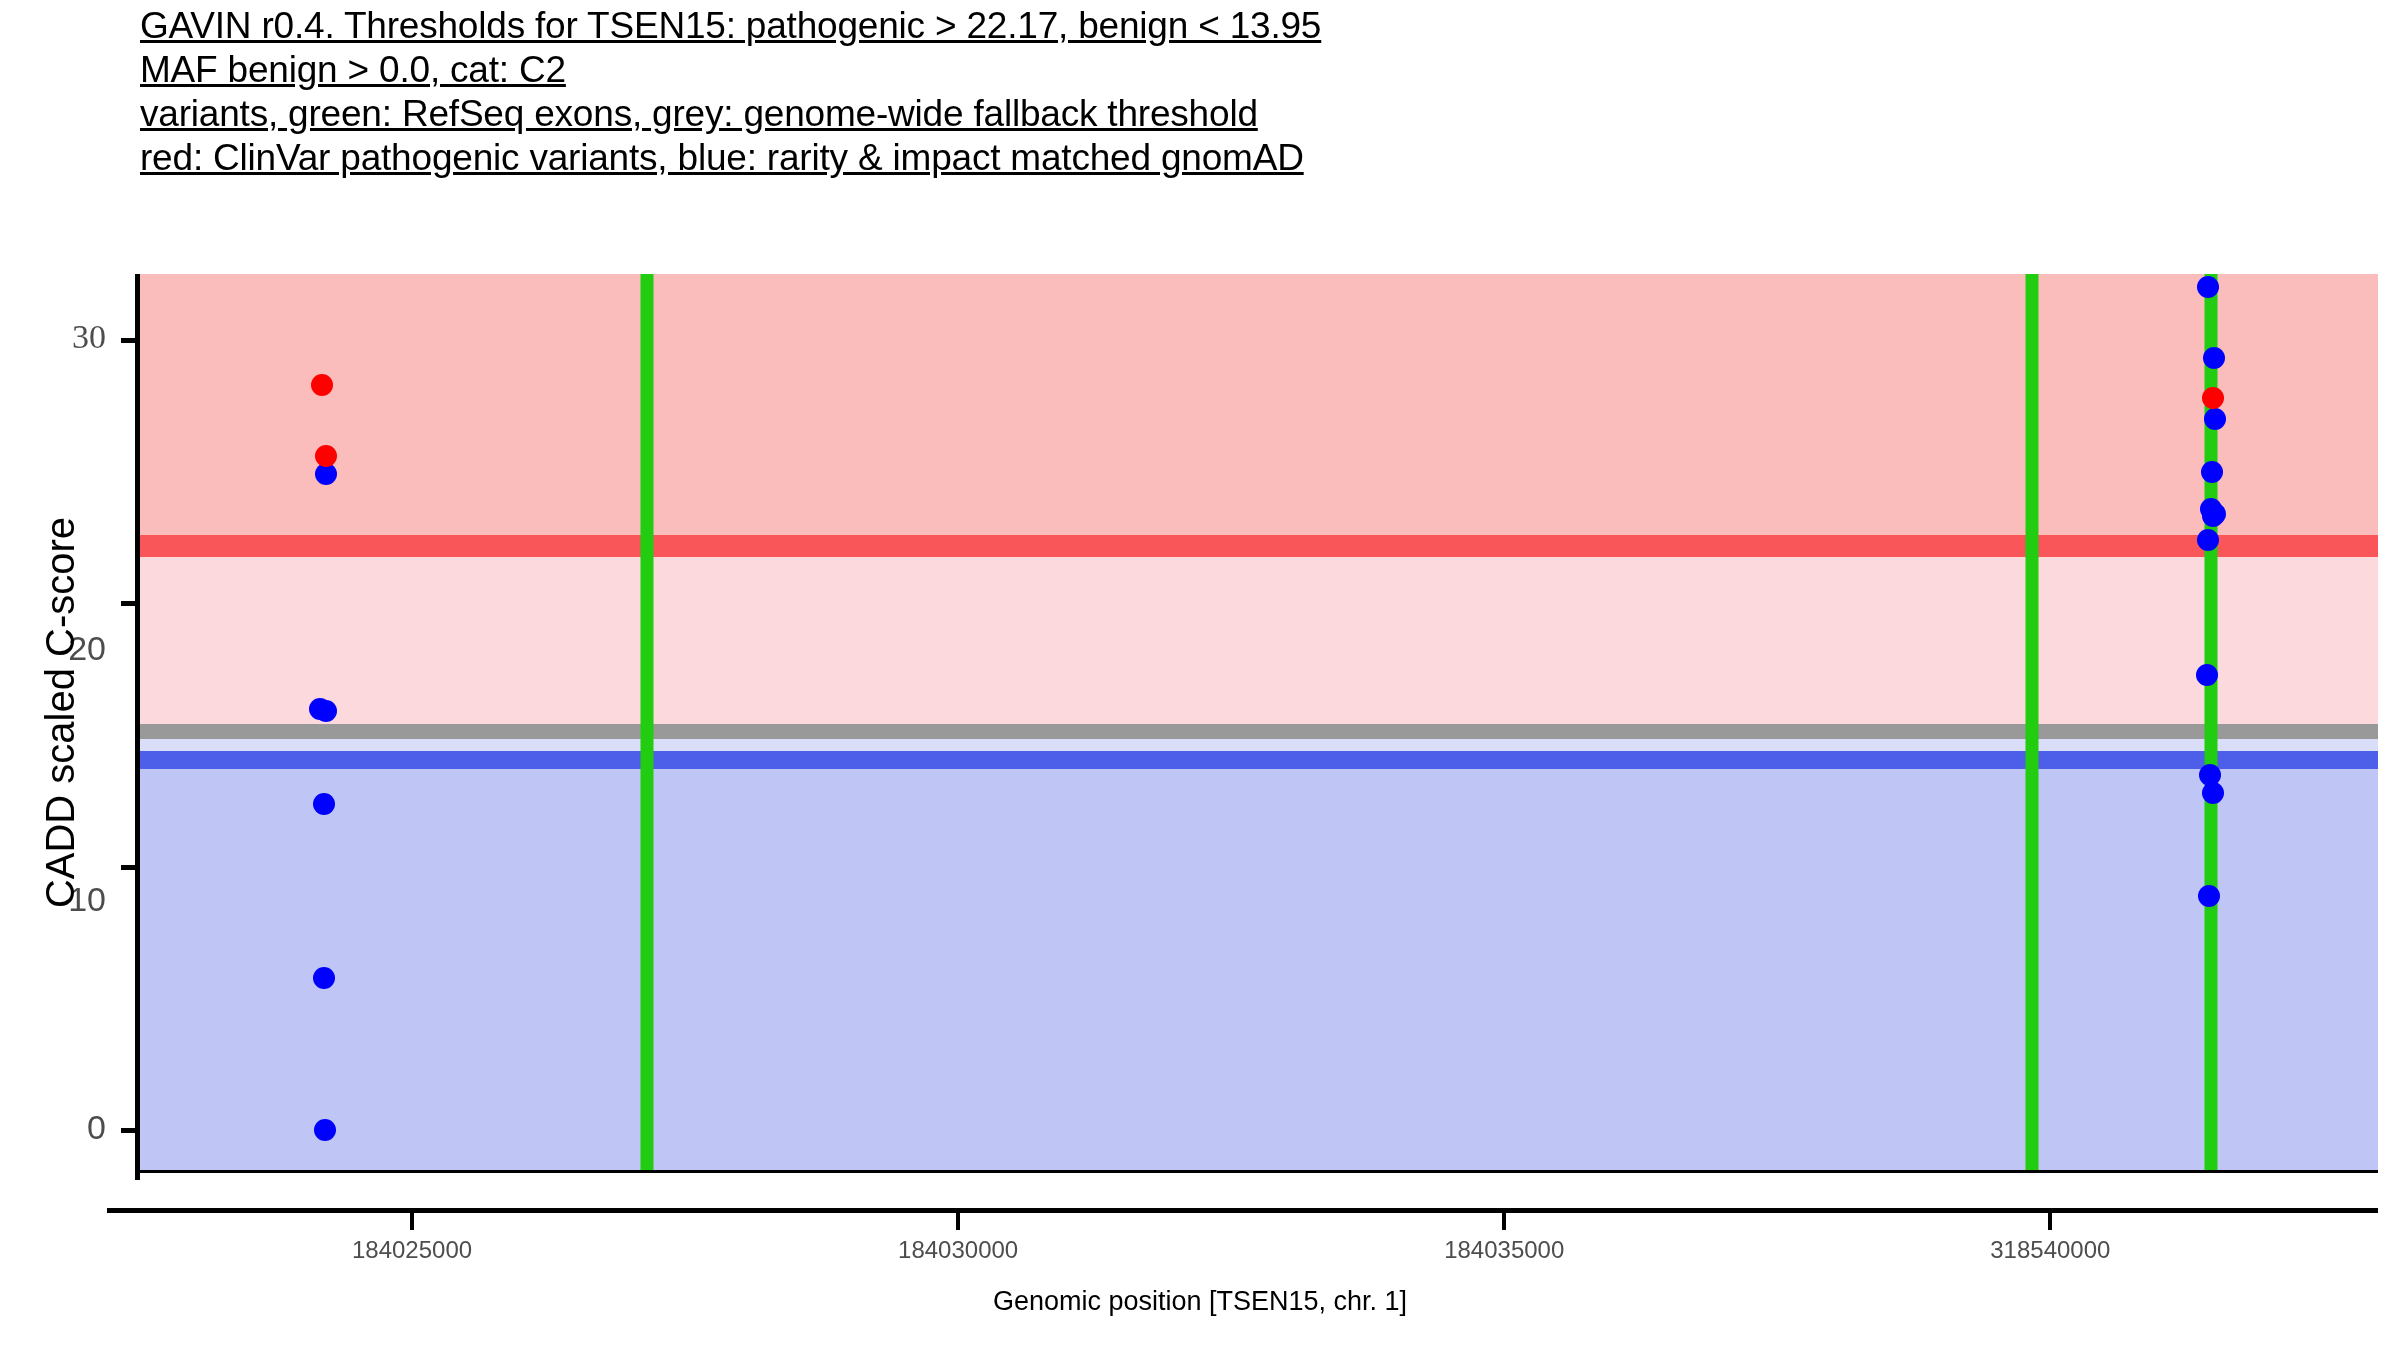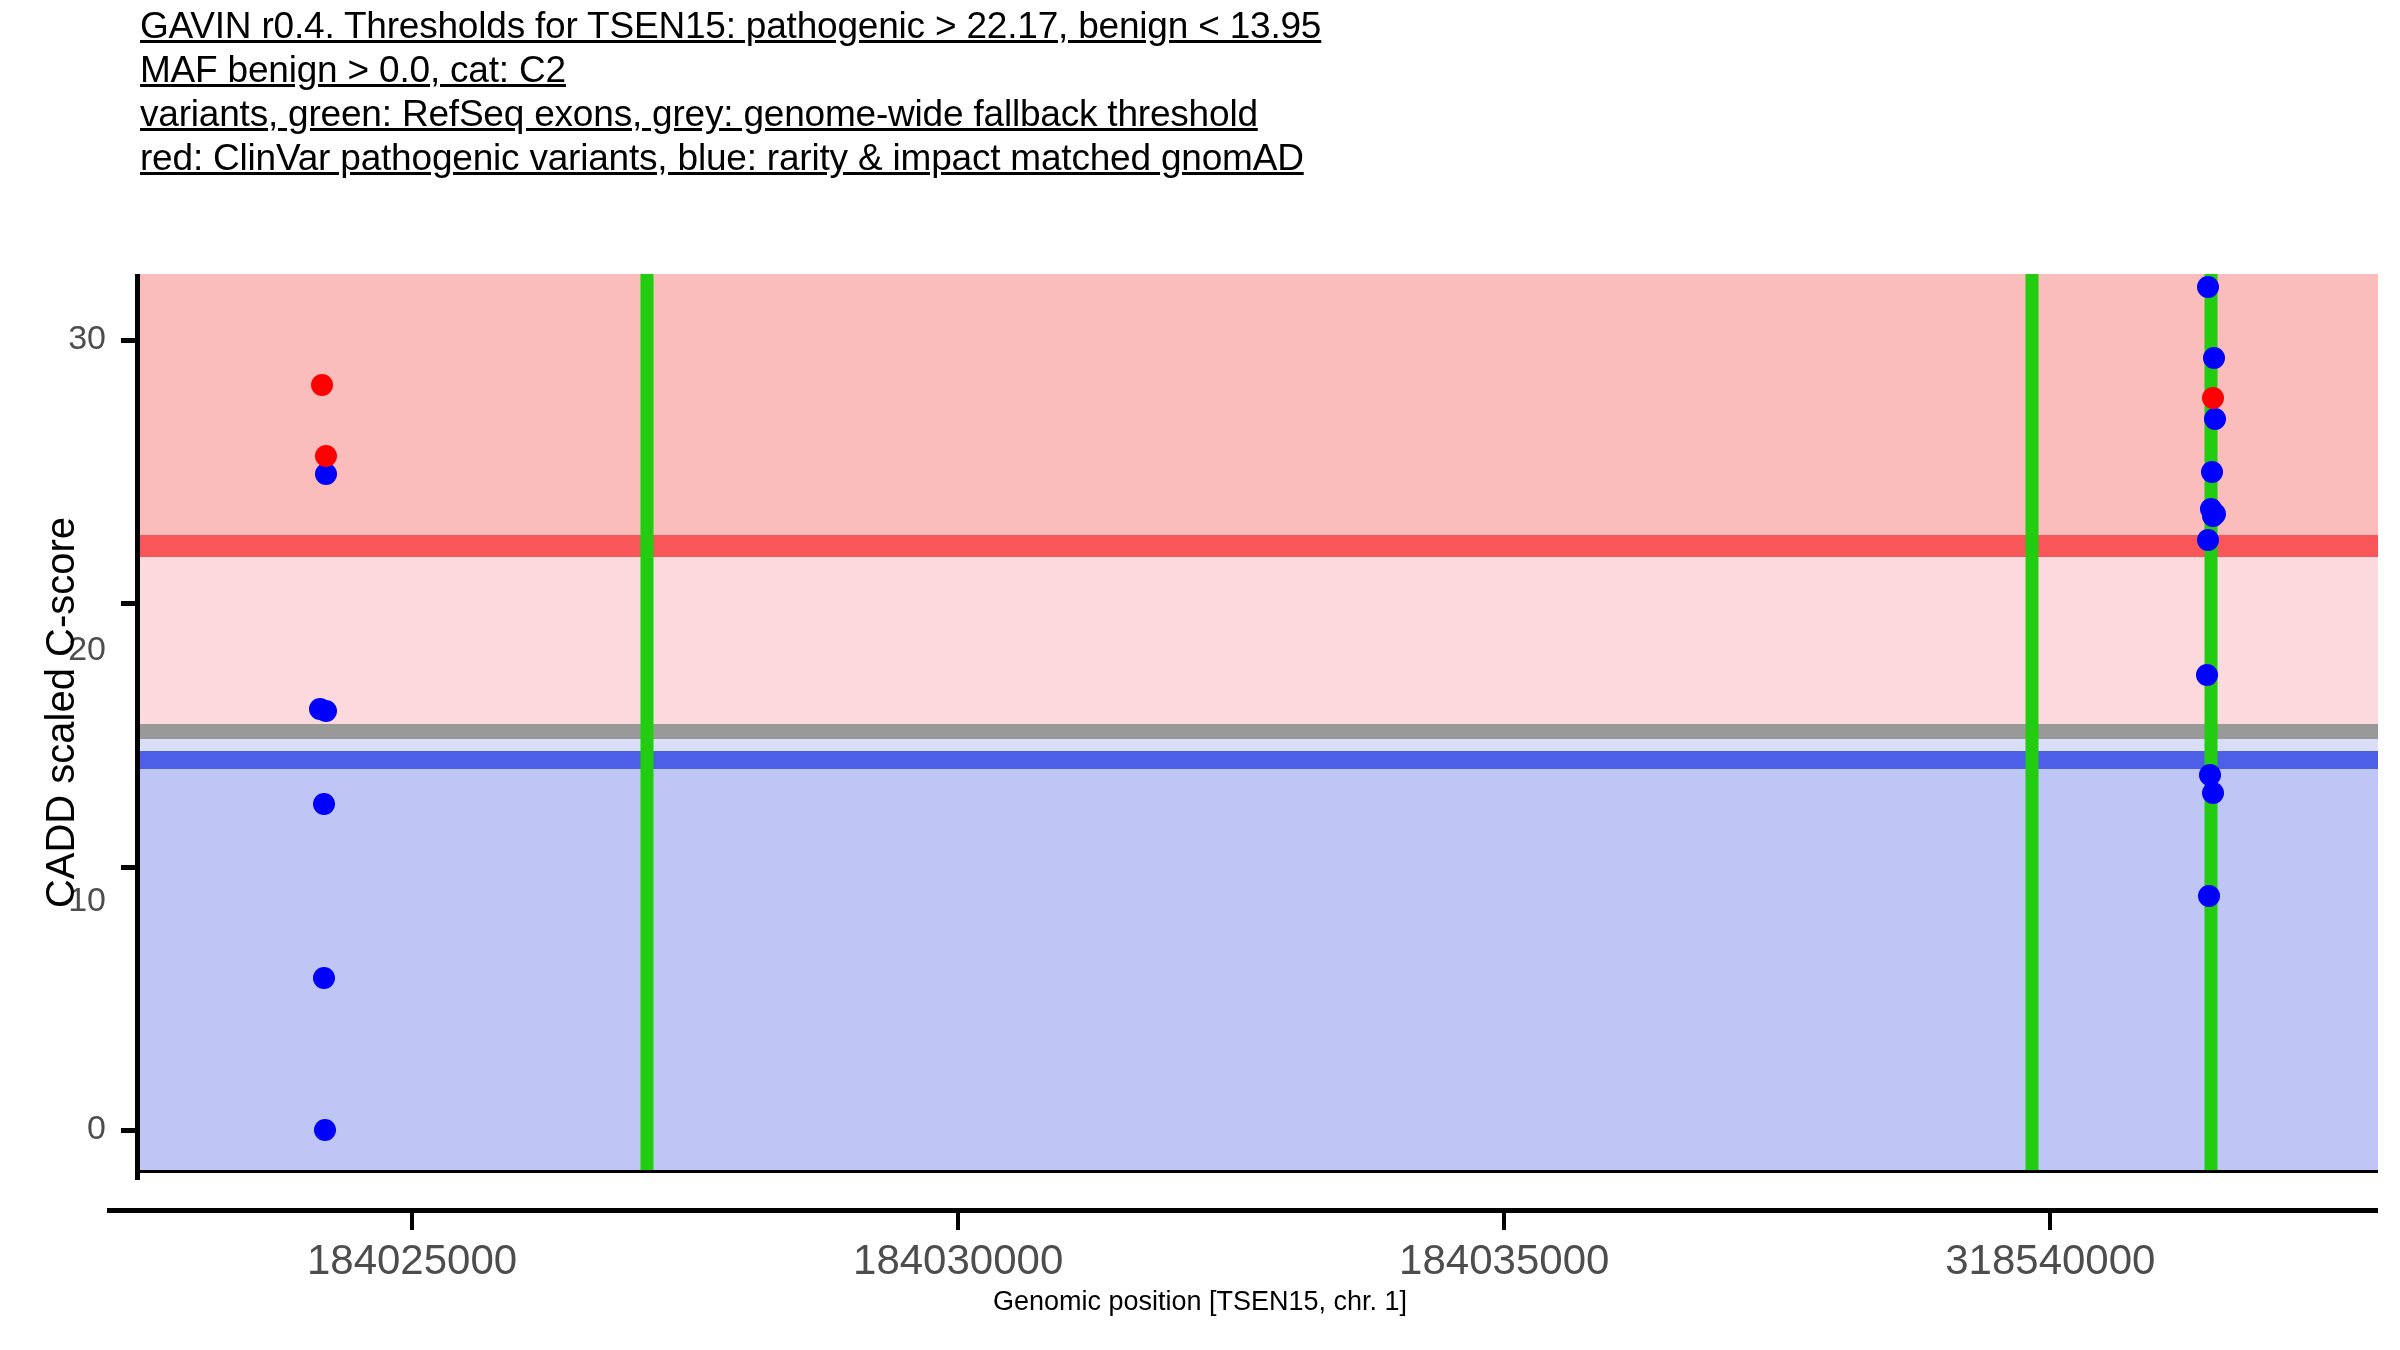--- a/index.html
+++ b/index.html
@@ -75,21 +75,21 @@
     position:absolute;
     right:2294px;
     font-size:34px;
     color:#4d4d4d;
     text-align:right;
     white-space:nowrap;
   }
   .xlabel-val{
     position:absolute;
     top:1236px;
-    font-size:42px;
+    font-size:24px;
     color:#4d4d4d;
     text-align:center;
     white-space:nowrap;
     transform:translateX(-50%);
   }
 
   
   .axis-title-y{
     position:absolute;
     left:-340px; top:690px;
@@ -178,21 +178,21 @@
   <div class="axis-x"></div>
 
   <div id="ticks">
       <div class="tick-y" style="top: 1128.47px;"></div>
       <div class="ylabel-val" style="top: 1108.47px;">0</div>
       <div class="tick-y" style="top: 864.941px;"></div>
       <div class="ylabel-val" style="top: 880px;">10</div>
       <div class="tick-y" style="top: 601.412px;"></div>
       <div class="ylabel-val" style="top: 581.412px; margin-top: 48px;">20</div>
       <div class="tick-y" style="top: 337.882px;"></div>
-      <div class="ylabel-val" style="top: 317.882px;">30</div>
+      <div class="ylabel-val" style="top: 317.882px; font-family: Liberation Serif, serif;">30</div>
       <div class="tick-x" style="left: 410.049px;"></div>
       <div class="xlabel-val" style="left: 412.049px;">184025000</div>
       <div class="tick-x" style="left: 956.146px;"></div>
       <div class="xlabel-val" style="left: 958.146px;">184030000</div>
       <div class="tick-x" style="left: 1502.24px;"></div>
       <div class="xlabel-val" style="left: 1504.24px;">184035000</div>
       <div class="tick-x" style="left: 2048.34px;"></div>
       <div class="xlabel-val" style="left: 2050.34px;">318540000</div>
     </div>
 

